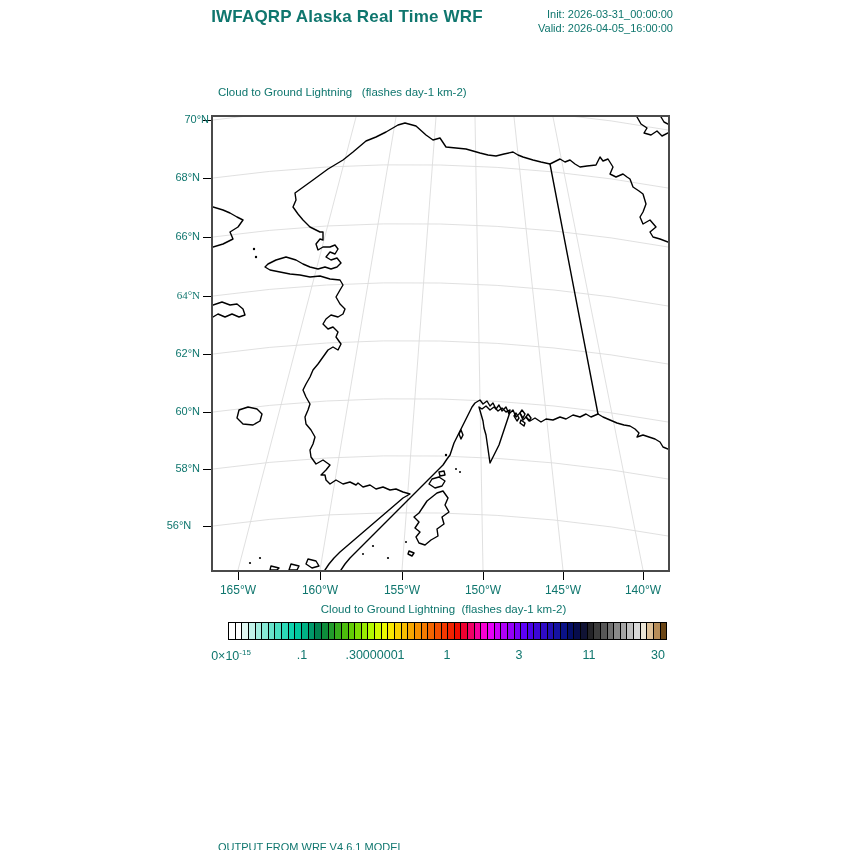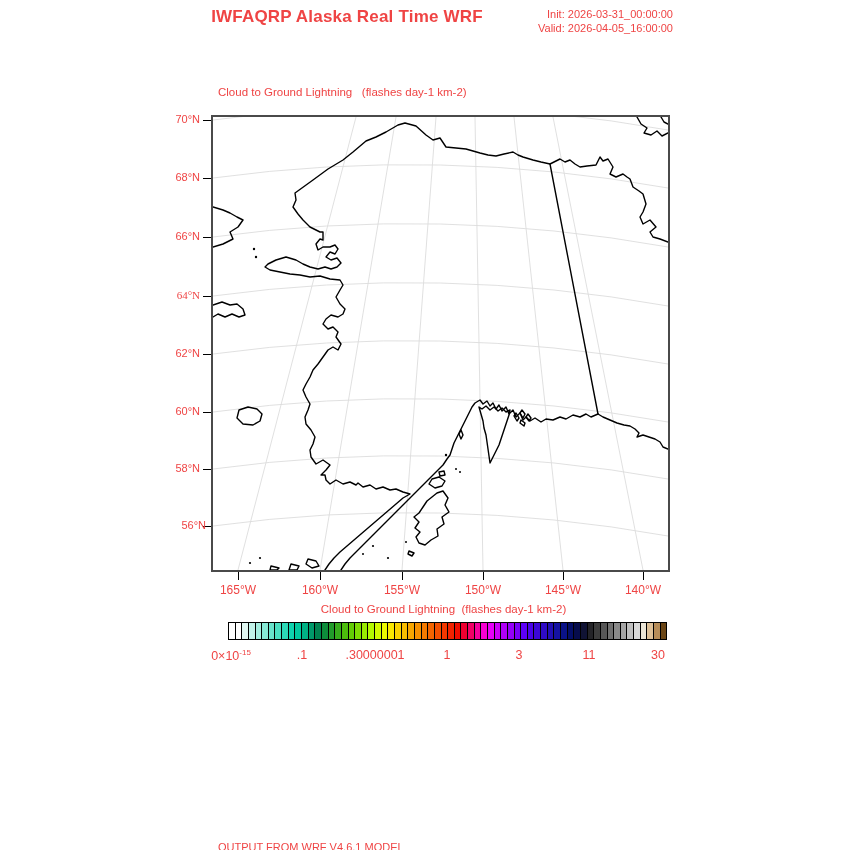--- a/index.html
+++ b/index.html
@@ -1,17 +1,17 @@
 <!DOCTYPE html>
 <html><head>
 <meta charset="utf-8">
 <style>
   html,body{margin:0;padding:0;background:#ffffff;}
   .page{position:relative;width:850px;height:850px;background:#ffffff;overflow:hidden;
-        font-family:"Liberation Sans", sans-serif;color:#ef4444;}
+        font-family:"Liberation Sans", sans-serif;color:#0f766e;}
   .main-title{position:absolute;left:100px;top:7px;width:494px;text-align:center;
               font-size:17px;font-weight:bold;letter-spacing:.2px;}
   .init-block{position:absolute;left:420px;top:8px;width:253px;text-align:right;
               font-size:11px;line-height:13.5px;}
   .plot-title{position:absolute;left:218px;top:86px;font-size:11.5px;white-space:pre;}
   .map-frame{position:absolute;left:211px;top:115px;width:455px;height:453px;
              border:2px solid #4a4a4a;background:#fff;}
   .map-frame svg{display:block;}
   .ytick{position:absolute;height:1px;width:8px;background:#000;}
   .xtick{position:absolute;width:1px;height:8px;background:#000;}
@@ -87,35 +87,35 @@
         <circle cx="175" cy="441" r="1.1"></circle>
         <circle cx="150" cy="437" r="1"></circle>
         <circle cx="47" cy="441" r="1.1"></circle>
         <circle cx="37" cy="446" r="1.1"></circle>
       </g>
     </svg>
   </div>
 
   <div id="lat-axis">
       <div class="ytick" style="left: 203px; top: 119.5px;"></div>
-      <div class="ylab" style="left: 158px; top: 113px;">70°N</div>
+      <div class="ylab" style="left: 167px; top: 113px;">70°N</div>
       <div class="ytick" style="left: 203px; top: 177.5px;"></div>
       <div class="ylab" style="left: 158px; top: 171px;">68°N</div>
       <div class="ytick" style="left: 203px; top: 236.5px;"></div>
       <div class="ylab" style="left: 158px; top: 230px;">66°N</div>
       <div class="ytick" style="left: 203px; top: 295.5px;"></div>
       <div class="ylab" style="left: 158px; top: 289px; font-family: Liberation Serif, serif;">64°N</div>
       <div class="ytick" style="left: 203px; top: 353.5px;"></div>
       <div class="ylab" style="left: 158px; top: 347px;">62°N</div>
       <div class="ytick" style="left: 203px; top: 411.5px;"></div>
       <div class="ylab" style="left: 158px; top: 405px;">60°N</div>
       <div class="ytick" style="left: 203px; top: 468.5px;"></div>
       <div class="ylab" style="left: 158px; top: 462px;">58°N</div>
       <div class="ytick" style="left: 203px; top: 525.5px;"></div>
-      <div class="ylab" style="left: 164px; top: 519px;">56°N</div>
+      <div class="ylab" style="left: 158px; top: 519px; text-align: center;">56°N</div>
     </div>
   <div id="lon-axis">
       <div class="xtick" style="left: 237.5px; top: 572px;"></div>
       <div class="xlab" style="left: 213px; top: 583px;">165°W</div>
       <div class="xtick" style="left: 319.5px; top: 572px;"></div>
       <div class="xlab" style="left: 295px; top: 583px;">160°W</div>
       <div class="xtick" style="left: 401.5px; top: 572px;"></div>
       <div class="xlab" style="left: 377px; top: 583px;">155°W</div>
       <div class="xtick" style="left: 482.5px; top: 572px;"></div>
       <div class="xlab" style="left: 458px; top: 583px;">150°W</div>

